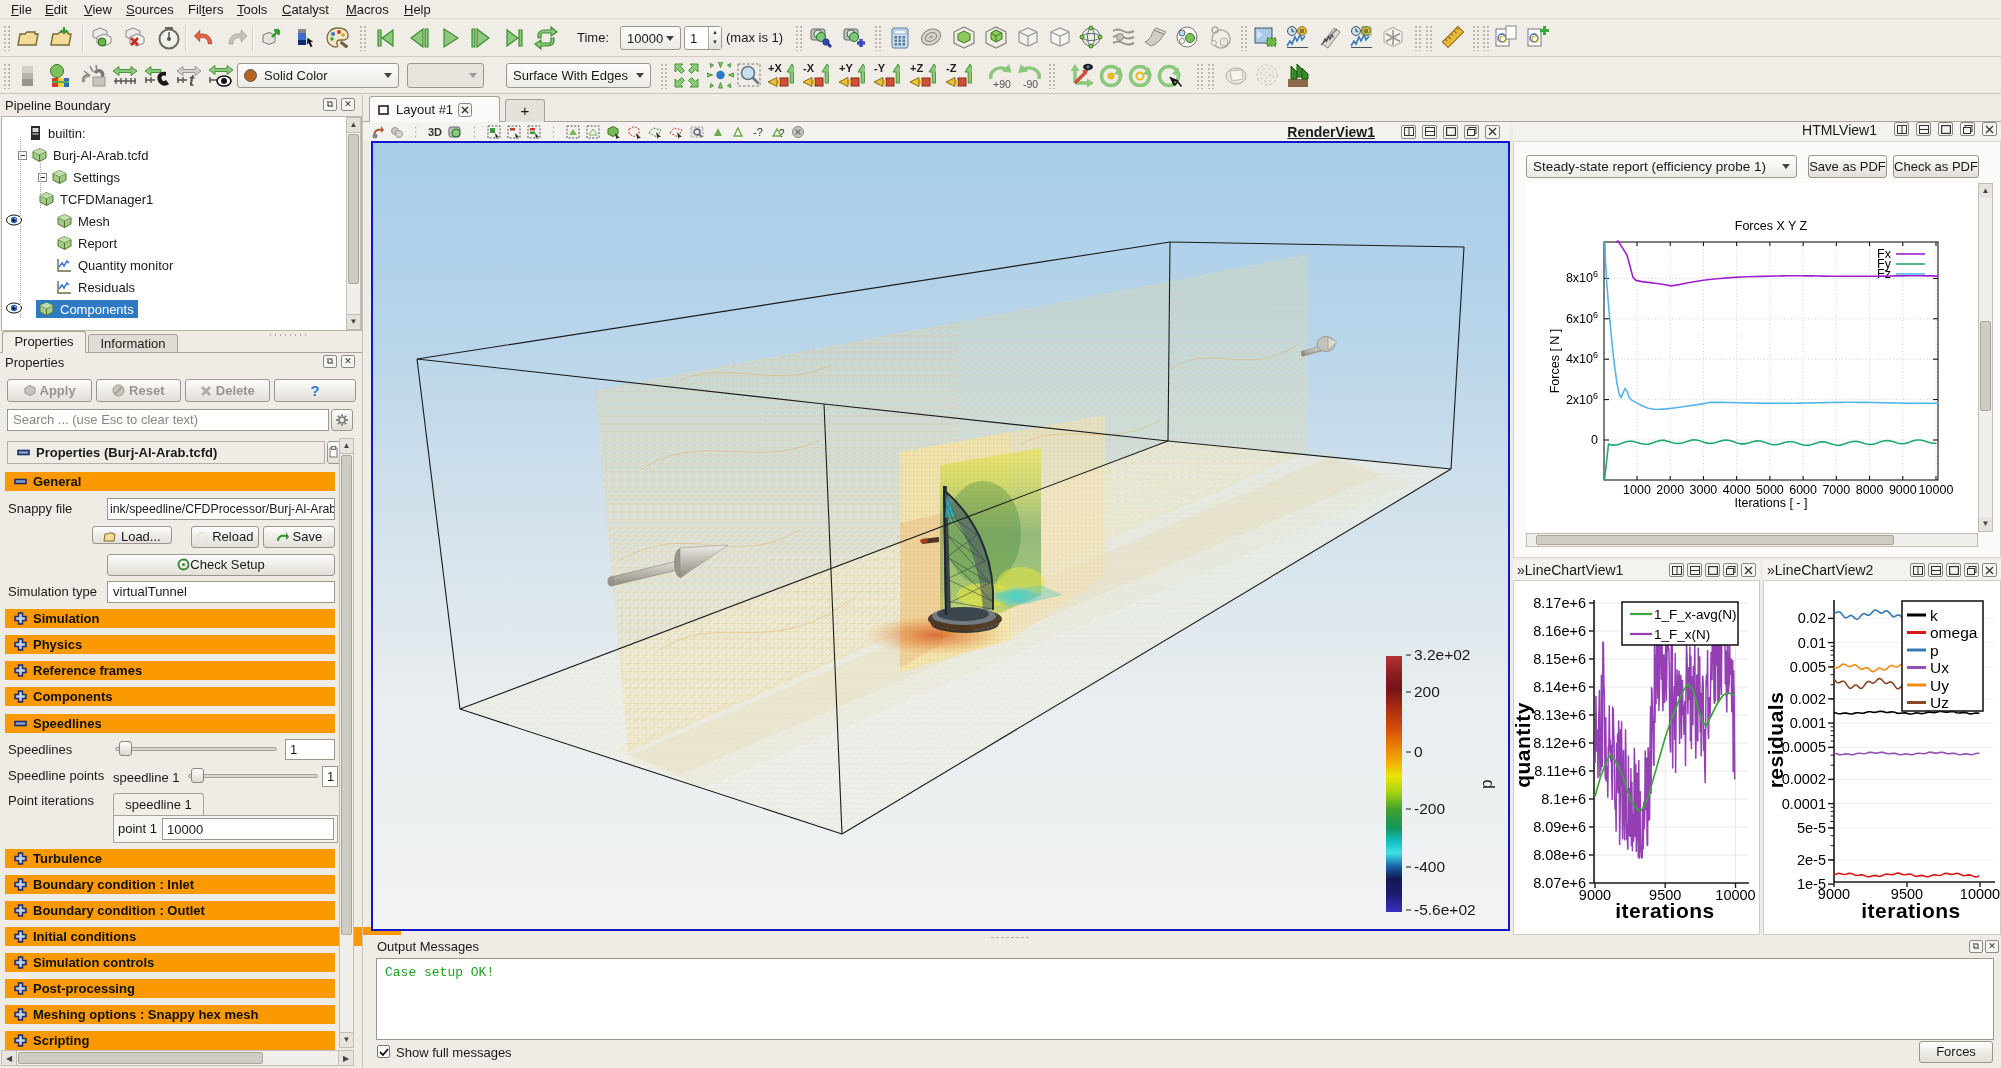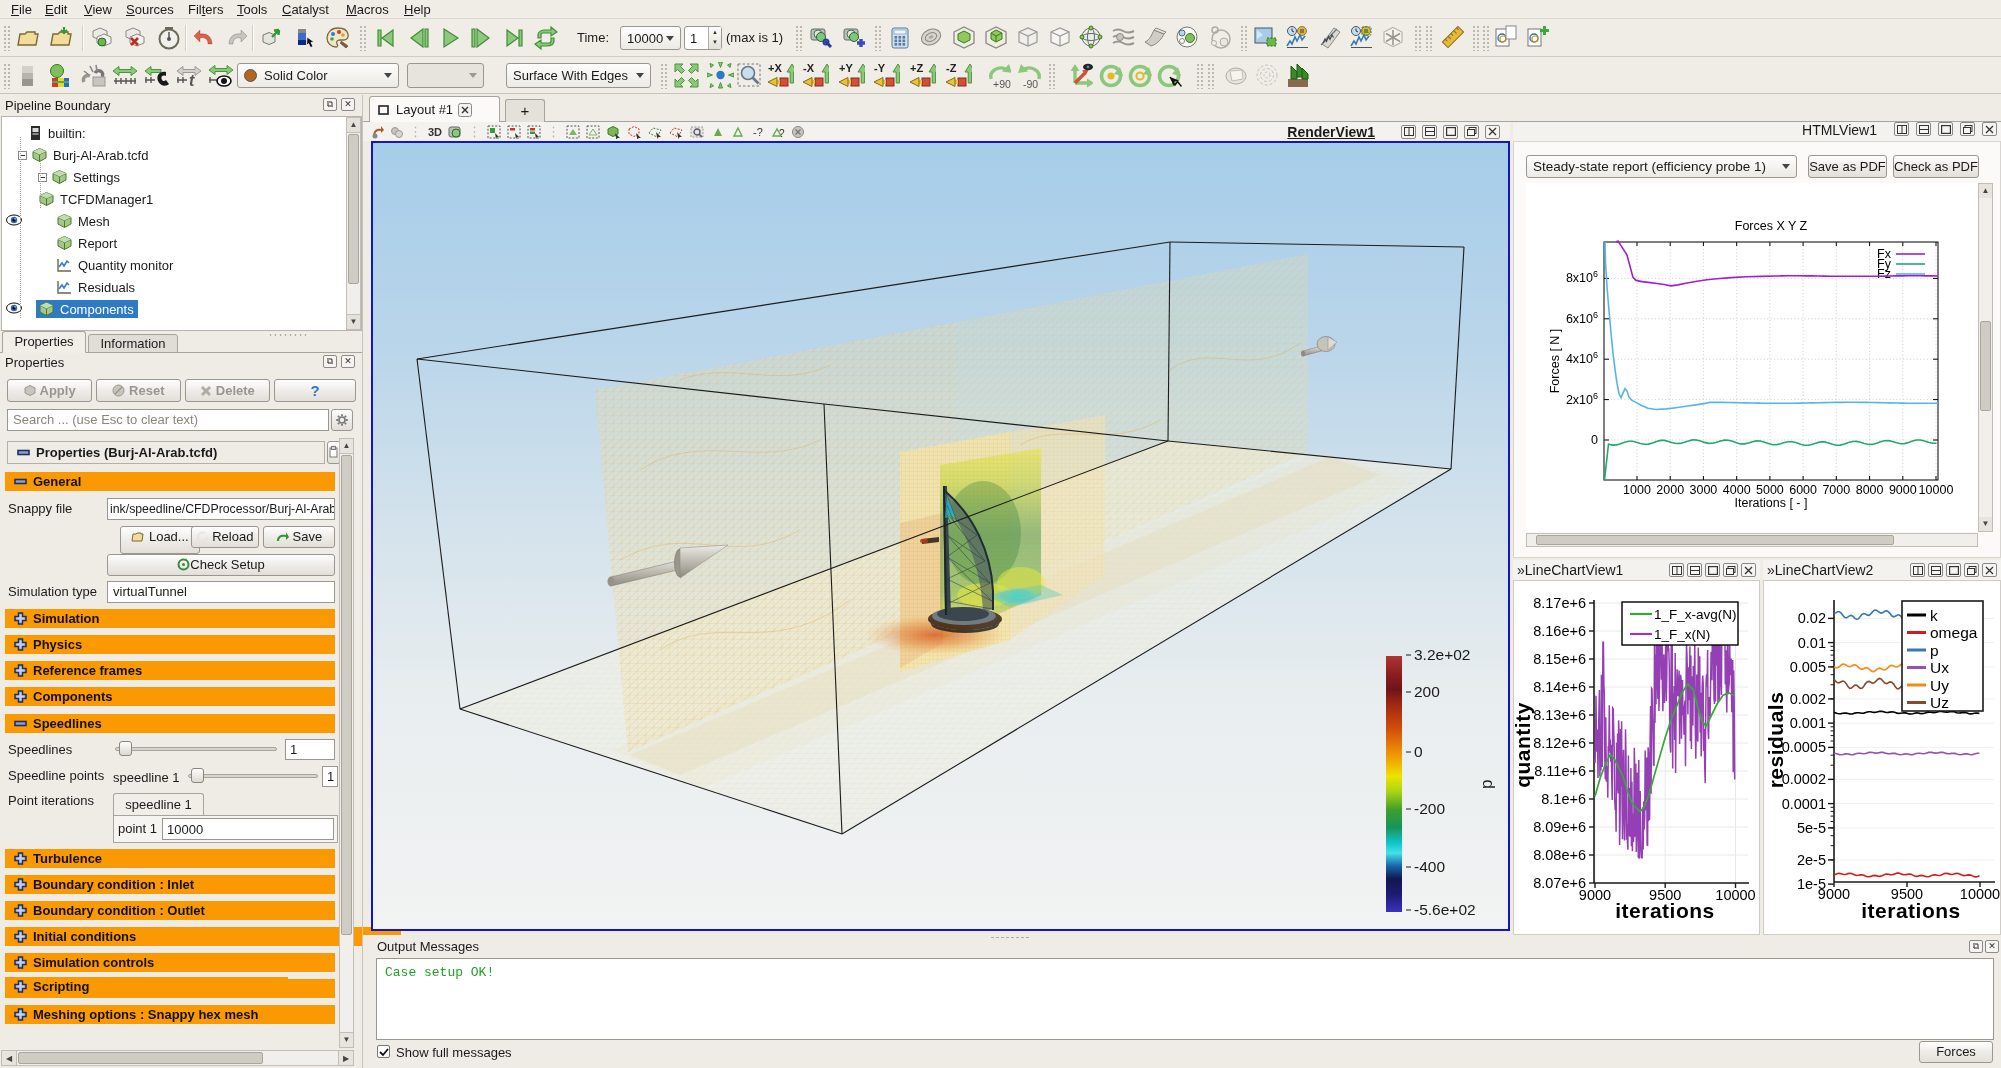--- a/index.html
+++ b/index.html
@@ -694,21 +694,21 @@
     </svg>Properties (Burj-Al-Arab.tcfd)</div>
 <div class="abs btn" style="left:327px;top:441px;width:14px;height:23px"><svg width="10" height="13" style="margin-top:4px">
       <rect x="1" y="2" width="7" height="9" fill="#fff" stroke="#777"></rect>
       <rect x="2.5" y="0.5" width="4" height="3" fill="#d8d5cd" stroke="#777"></rect>
     </svg></div>
 <div class="orange" style="top:472px;width:330px"><svg width="13" height="13" style="margin:0 6px 0 9px;flex:none">
       <rect x="1" y="4.5" width="11" height="4" fill="#8aa2cc" stroke="#1c2f66" stroke-width="1.6"></rect>
     </svg>General</div>
 <div class="abs" style="left:8px;top:501px">Snappy file</div>
 <div class="abs" style="left:107px;top:498px;width:228px;height:22px;background:#fff;border:1px solid #9b978f;line-height:20px;overflow:hidden;padding-left:2px;font-size:12.3px;white-space:nowrap">ink/speedline/CFDProcessor/Burj-Al-Arab</div>
-<div class="abs btn" style="left:120px;top:526px;width:80px;height:28px;line-height:20px"><svg width="14" height="12" style="vertical-align:-2px">
+<div class="abs btn" style="left:92px;top:526px;width:80px;height:18px;line-height:20px"><svg width="14" height="12" style="vertical-align:-2px">
       <path d="M1 10 L2 3 L5 3 L6 2 L10 2 L10 3 L12 3 L11 10z" fill="#f3dc9a" stroke="#7a6a34"></path>
     </svg> Load...</div>
 <div class="abs btn" style="left:191px;top:526px;width:68px;height:22px;line-height:20px"><svg width="12" height="12" style="vertical-align:-2px">
       <path d="M10 6 a4.5 4.5 0 1 1 -2-3.8" fill="none" stroke="#e8e5dd" stroke-width="2"></path>
     </svg> Reload</div>
 <div class="abs btn" style="left:263px;top:526px;width:72px;height:22px;line-height:20px;overflow:hidden"><svg width="13" height="12" style="vertical-align:-2px">
       <path d="M1 10 C1 4 6 3 10 4 L10 1 L13 6 L10 9 L10 6 C6 5 3 6 3 10z" fill="#2c9a2c"></path>
     </svg> Save</div>
 <div class="abs btn" style="left:107px;top:554px;width:228px;height:22px;line-height:20px"><svg width="13" height="13" style="vertical-align:-2px">
       <circle cx="6.5" cy="6.5" r="5" fill="none" stroke="#3a8a3a" stroke-width="2"></circle>
@@ -772,21 +772,21 @@
       <path d="M5.5 2.5h2v3h3v2h-3v3h-2v-3h-3v-2h3z" fill="#c6d2ea"></path>
     </svg>Simulation controls</div>
 <div class="orange" style="top:979px;width:330px"><svg width="13" height="13" style="margin:0 6px 0 9px;flex:none">
       <path d="M4.5 1h4v3.5H12v4H8.5V12h-4V8.5H1v-4h3.5z" fill="#8aa2cc" stroke="#1c2f66" stroke-width="1.5"></path>
       <path d="M5.5 2.5h2v3h3v2h-3v3h-2v-3h-3v-2h3z" fill="#c6d2ea"></path>
     </svg>Post-processing</div>
 <div class="orange" style="top:1005px;width:330px"><svg width="13" height="13" style="margin:0 6px 0 9px;flex:none">
       <path d="M4.5 1h4v3.5H12v4H8.5V12h-4V8.5H1v-4h3.5z" fill="#8aa2cc" stroke="#1c2f66" stroke-width="1.5"></path>
       <path d="M5.5 2.5h2v3h3v2h-3v3h-2v-3h-3v-2h3z" fill="#c6d2ea"></path>
     </svg>Meshing options : Snappy hex mesh</div>
-<div class="orange" style="top:977px;width:283px"><svg width="13" height="13" style="margin:0 6px 0 9px;flex:none">
+<div class="orange" style="top:1031px;width:330px"><svg width="13" height="13" style="margin:0 6px 0 9px;flex:none">
       <path d="M4.5 1h4v3.5H12v4H8.5V12h-4V8.5H1v-4h3.5z" fill="#8aa2cc" stroke="#1c2f66" stroke-width="1.5"></path>
       <path d="M5.5 2.5h2v3h3v2h-3v3h-2v-3h-3v-2h3z" fill="#c6d2ea"></path>
     </svg>Scripting</div>
 <div class="abs scroll" style="left:339px;top:438px;width:15px;height:610px">
     <div style="height:15px;background:#e7e4de;border-bottom:1px solid #c2beb6;text-align:center;font-size:8px;line-height:14px;color:#444">▲</div>
     <div style="position:absolute;top:16px;left:1px;right:1px;height:480px;background:#cfccc4;border:1px solid #aaa69e;border-radius:2px"></div>
     <div style="position:absolute;bottom:0;width:100%;height:15px;background:#e7e4de;border-top:1px solid #c2beb6;text-align:center;font-size:8px;line-height:14px;color:#444">▼</div>
   </div>
 <div class="abs scroll" style="left:1px;top:1050px;width:353px;height:16px">
     <div style="position:absolute;left:0;width:15px;height:100%;background:#e7e4de;border-right:1px solid #c2beb6;text-align:center;font-size:8px;line-height:15px;color:#444">◀</div>

